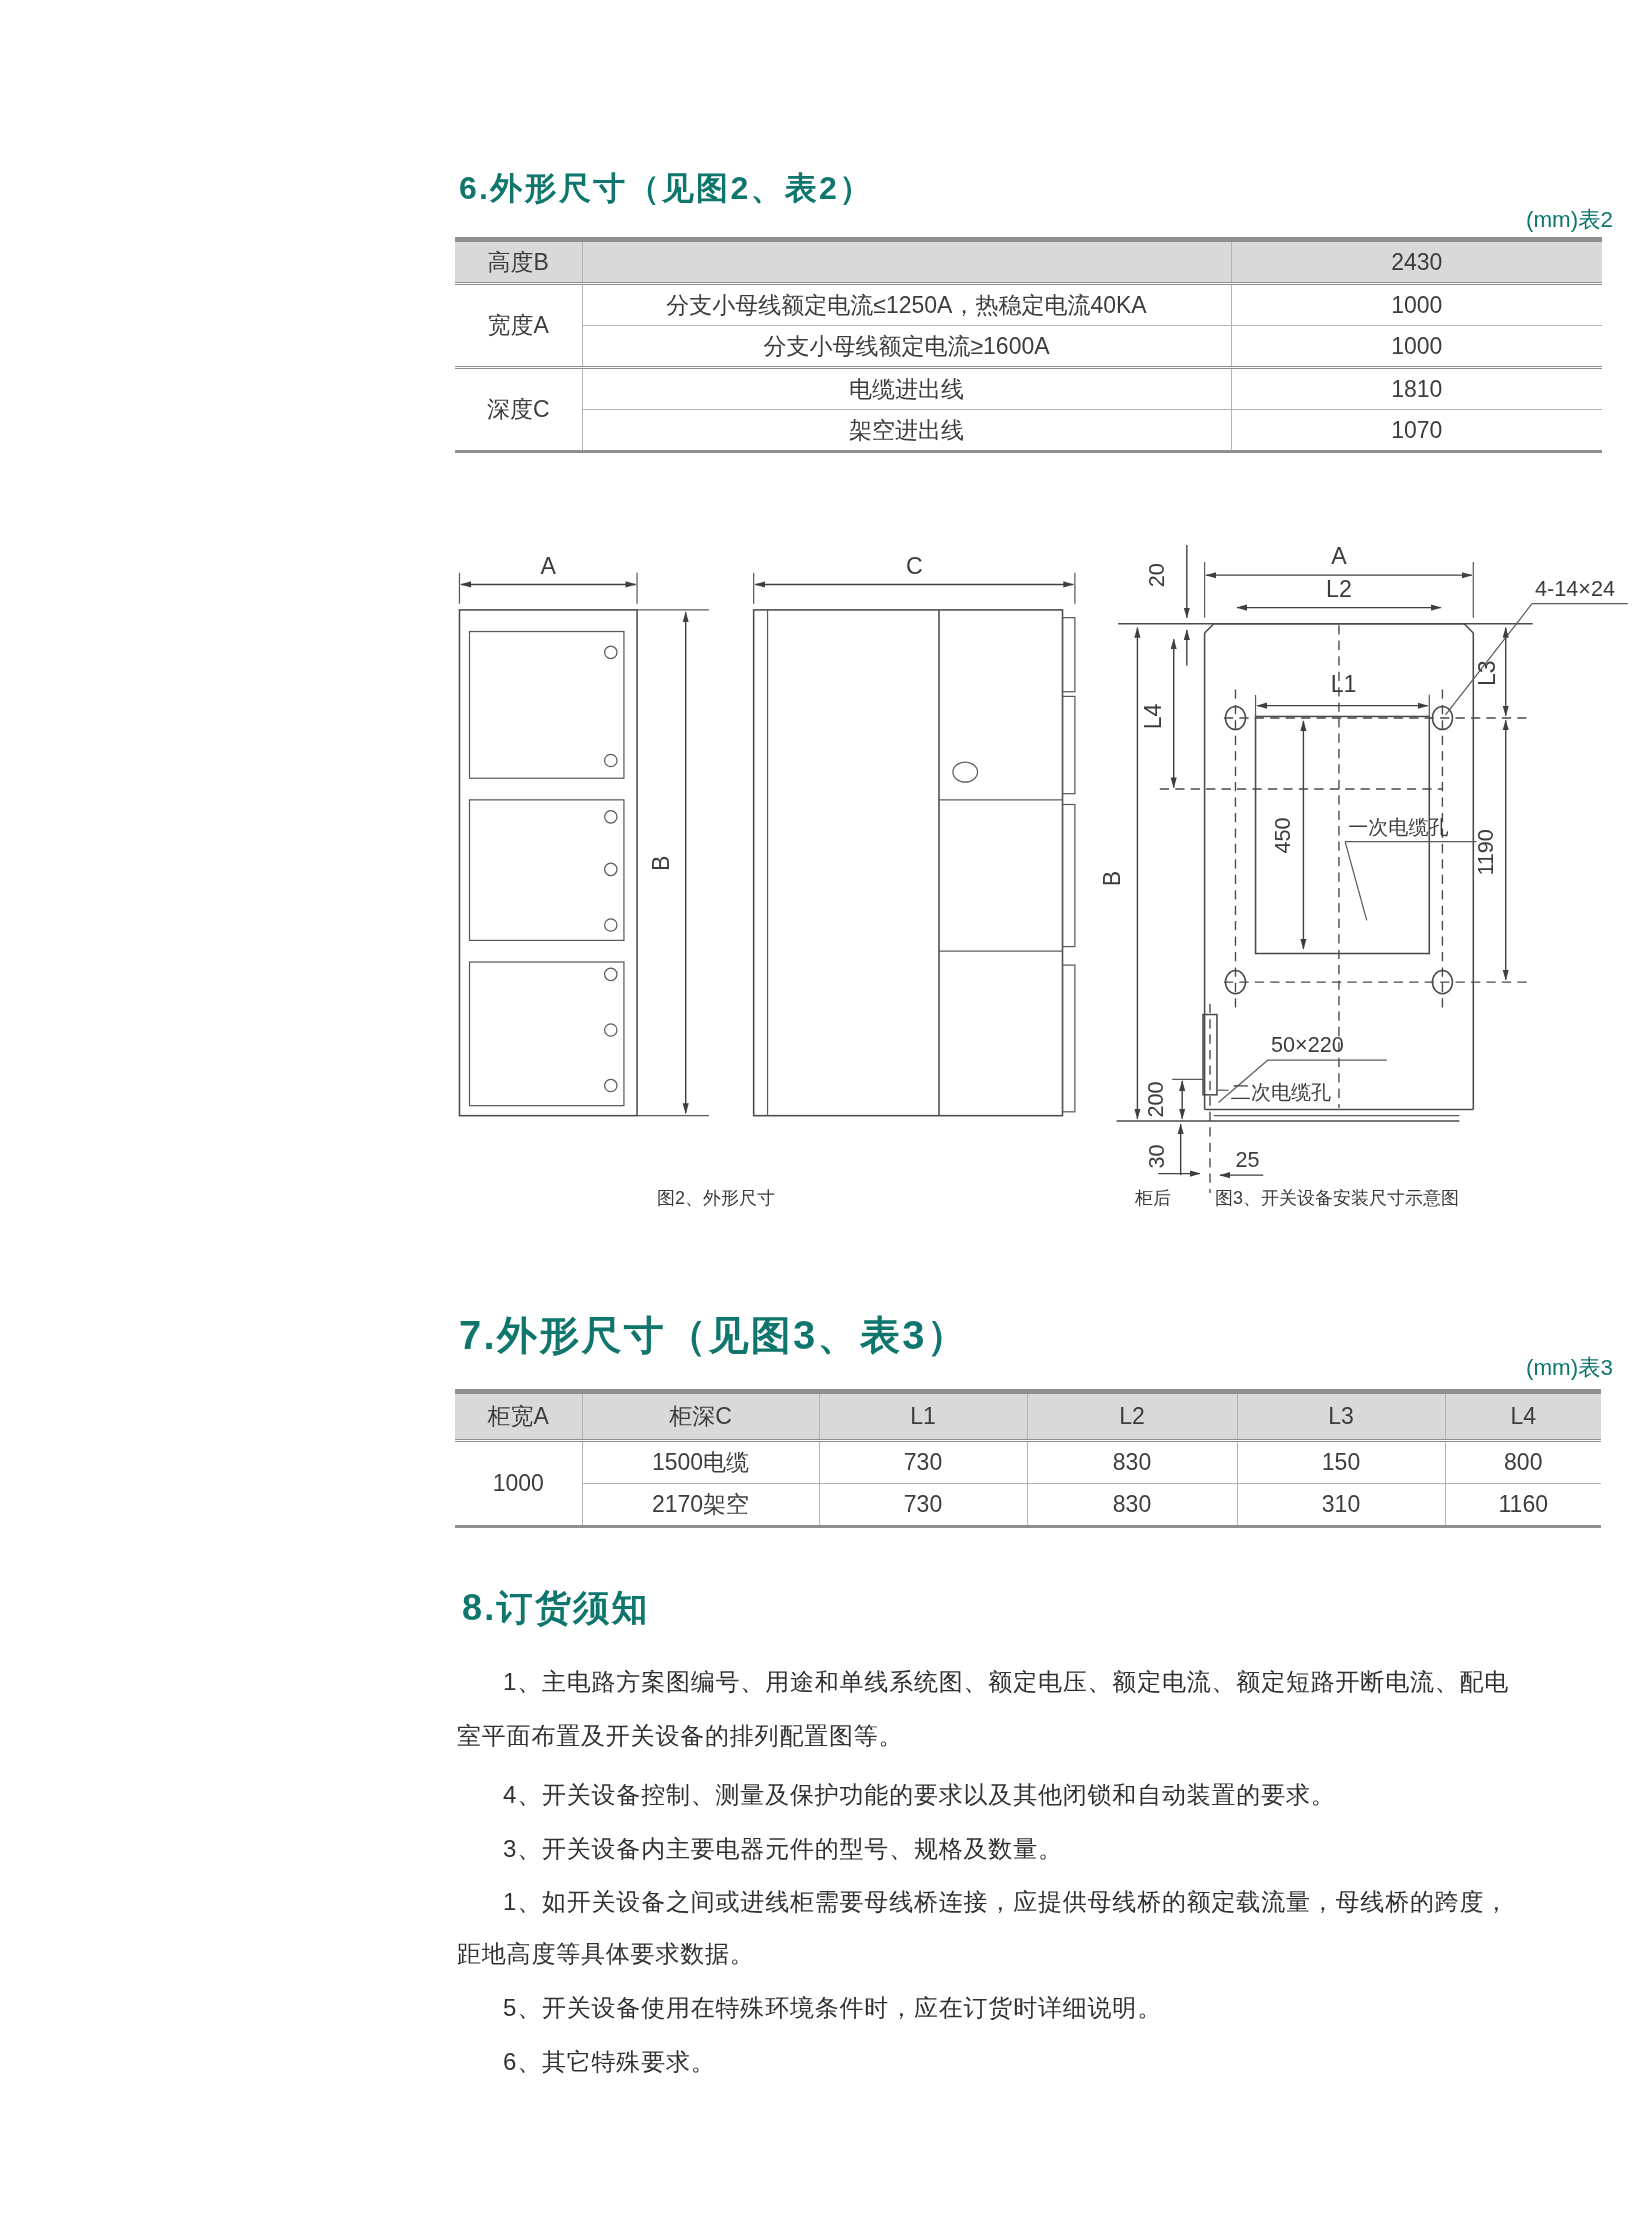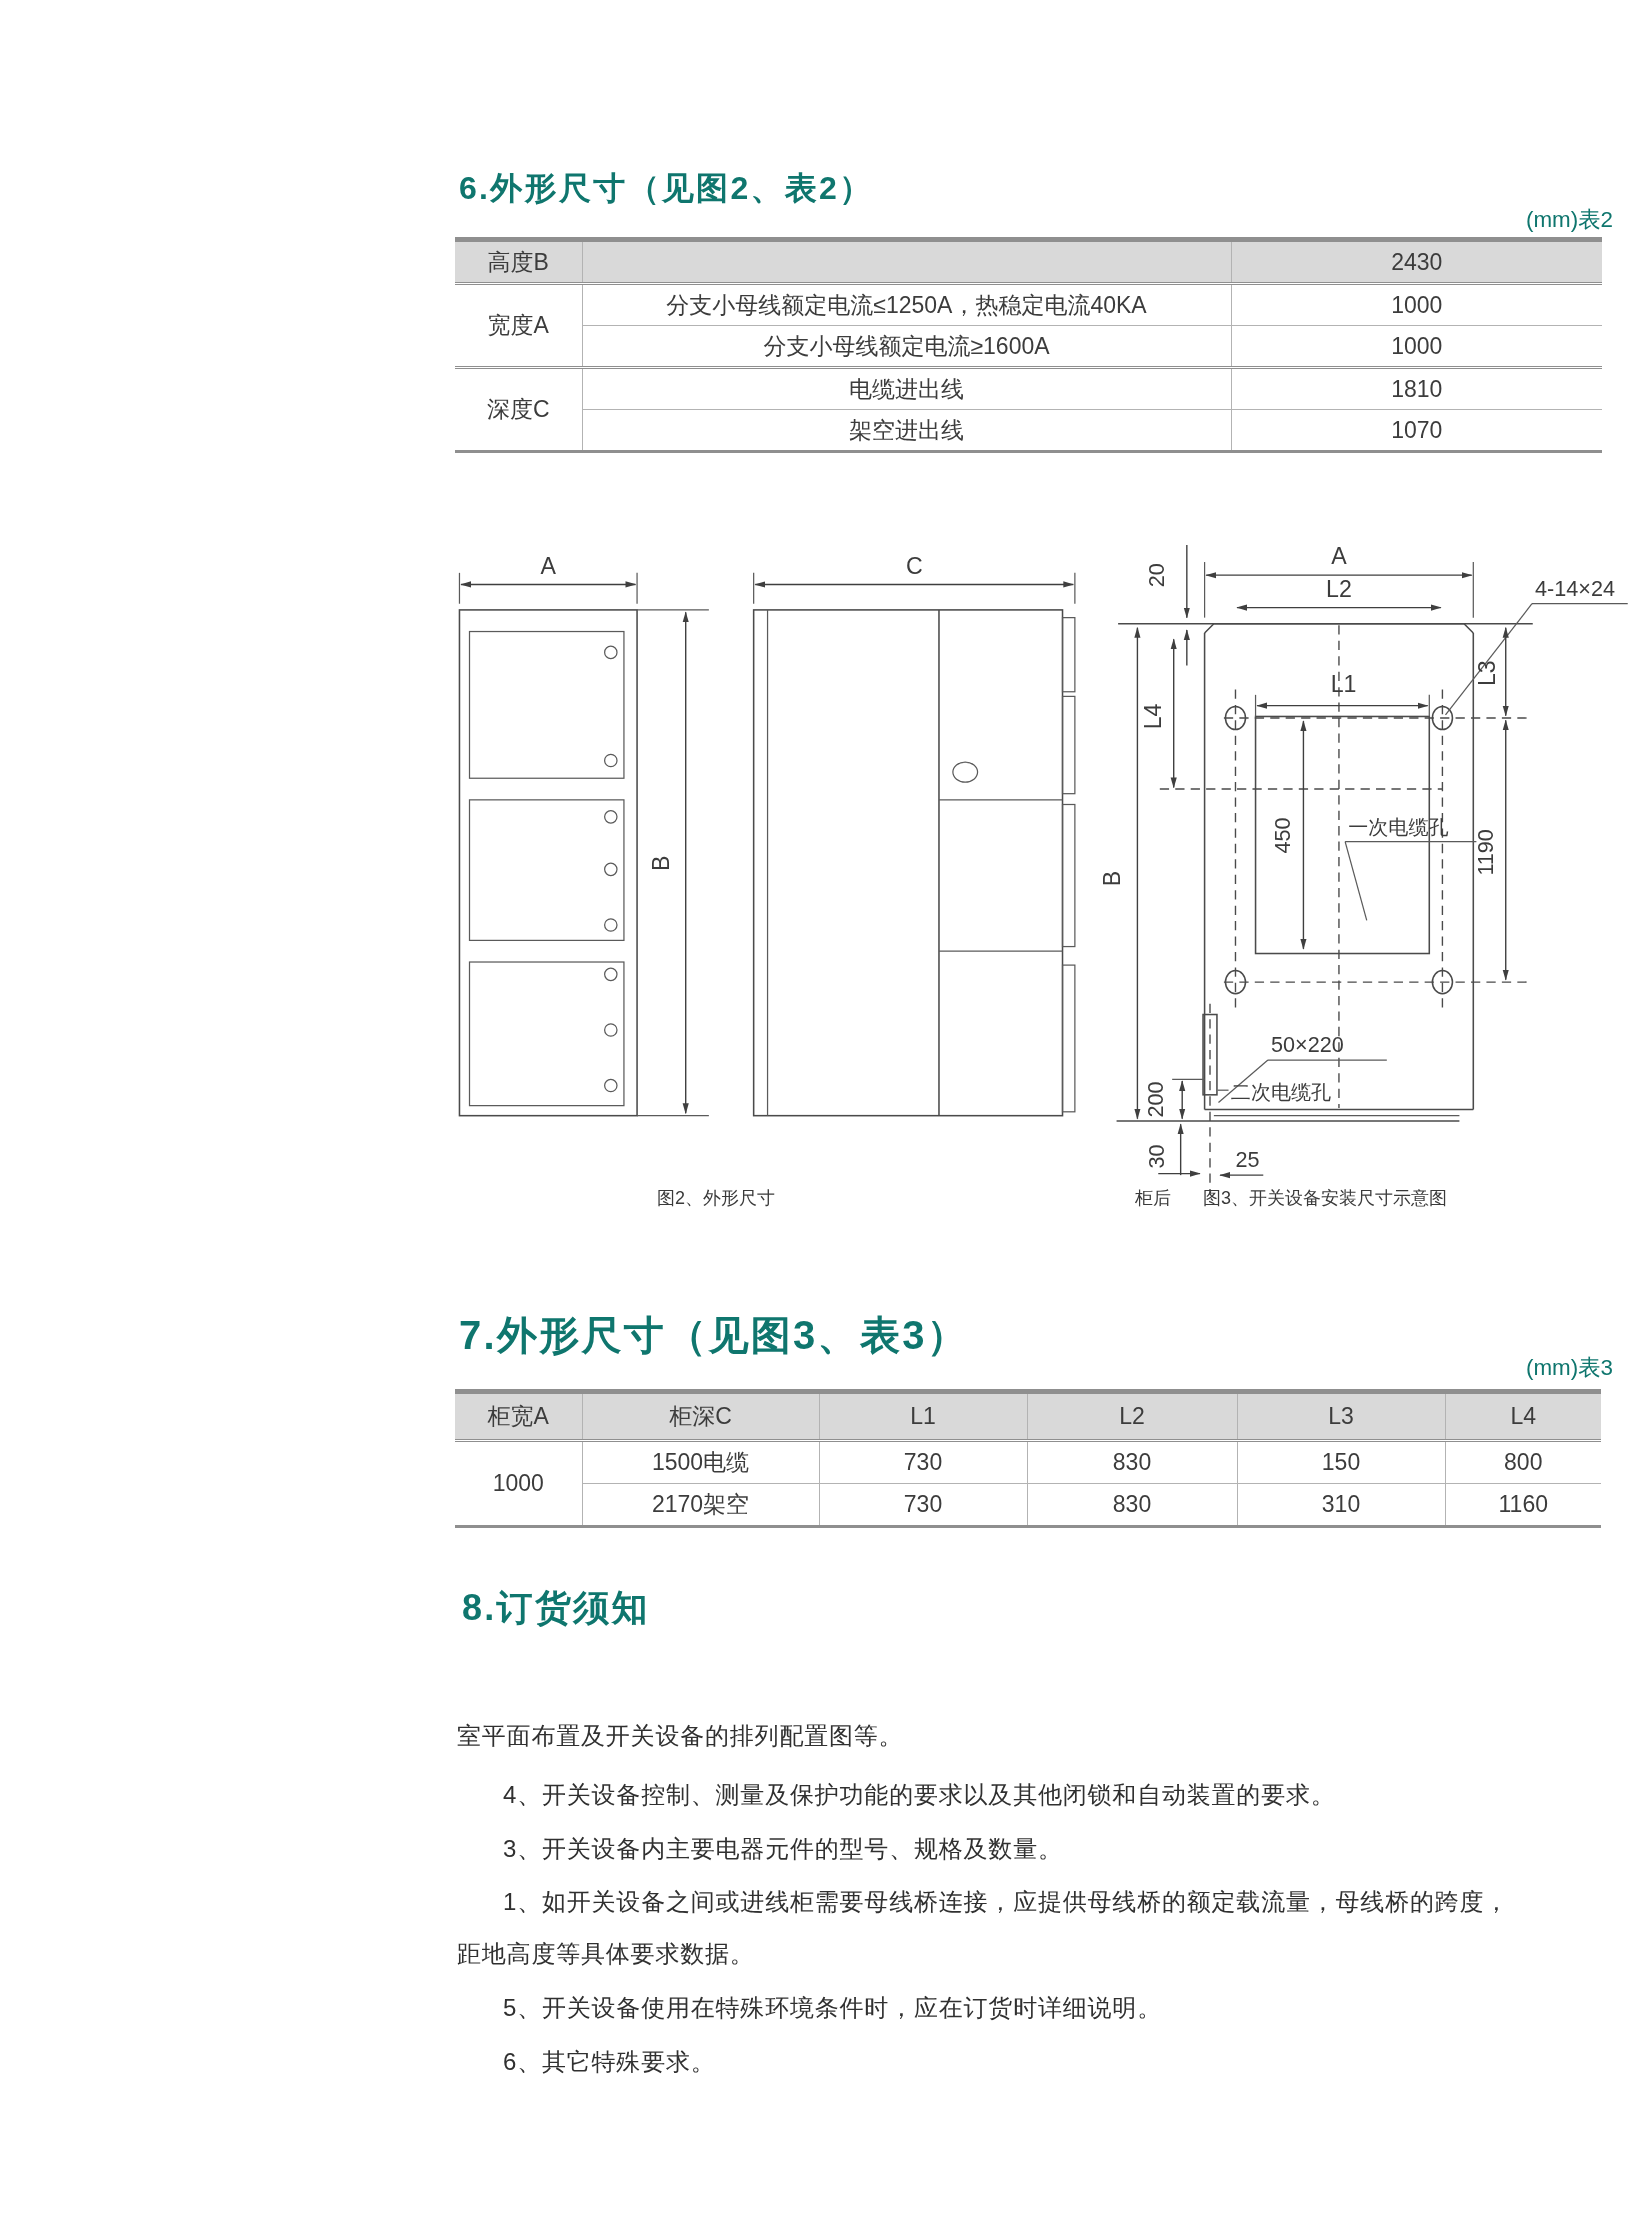--- a/index.html
+++ b/index.html
@@ -44,21 +44,21 @@
   .figs .dash{stroke:#4a4a4a;stroke-width:1.8;fill:none;stroke-dasharray:12 8;}
   .figs .dim{stroke:#3f3f3f;stroke-width:1.8;fill:none;marker-start:url(#arr);marker-end:url(#arr);}
   .figs .dimE{stroke:#3f3f3f;stroke-width:1.8;fill:none;marker-end:url(#arr);}
   .figs text{fill:#3c3c3c;font-family:"Liberation Sans","DejaVu Sans",sans-serif;}
   .figs .big{font-size:30px;}
   .figs .num{font-size:28px;}
   .figs .cjk{font-size:26px;}
 
   .caption{position:absolute;top:1186px;font-size:18px;color:#3a3a3a;white-space:nowrap;}
   .cap2{left:657px;}
-  .cap3{left:1135px;display:flex;gap:32px;}
+  .cap3{left:1135px;display:flex;gap:44px;}
 
   
   .note-line{position:absolute;font-size:24px;color:#303030;white-space:nowrap;letter-spacing:0.8px;}
   .ind{left:503px;}
   .noind{left:457px;}
   .l0{top:1666px;}
   .l1{top:1720px;}
   .l2{top:1779px;}
   .l3{top:1833px;}
   .l4{top:1886px;}
@@ -269,20 +269,21 @@
         <td>730</td>
         <td>830</td>
         <td>310</td>
         <td>1160</td>
       </tr>
     </tbody>
   </table>
 
   <h2 class="sec-title t8">8.订货须知</h2>
 
+  <div class="note-line ind l0">1、主电路方案图编号、用途和单线系统图、额定电压、额定电流、额定短路开断电流、配电</div>
   <div class="note-line noind l1">室平面布置及开关设备的排列配置图等。</div>
   <div class="note-line ind l2">4、开关设备控制、测量及保护功能的要求以及其他闭锁和自动装置的要求。</div>
   <div class="note-line ind l3">3、开关设备内主要电器元件的型号、规格及数量。</div>
   <div class="note-line ind l4">1、如开关设备之间或进线柜需要母线桥连接，应提供母线桥的额定载流量，母线桥的跨度，</div>
   <div class="note-line noind l5">距地高度等具体要求数据。</div>
   <div class="note-line ind l6">5、开关设备使用在特殊环境条件时，应在订货时详细说明。</div>
   <div class="note-line ind l7">6、其它特殊要求。</div>
 
 </div>
 

